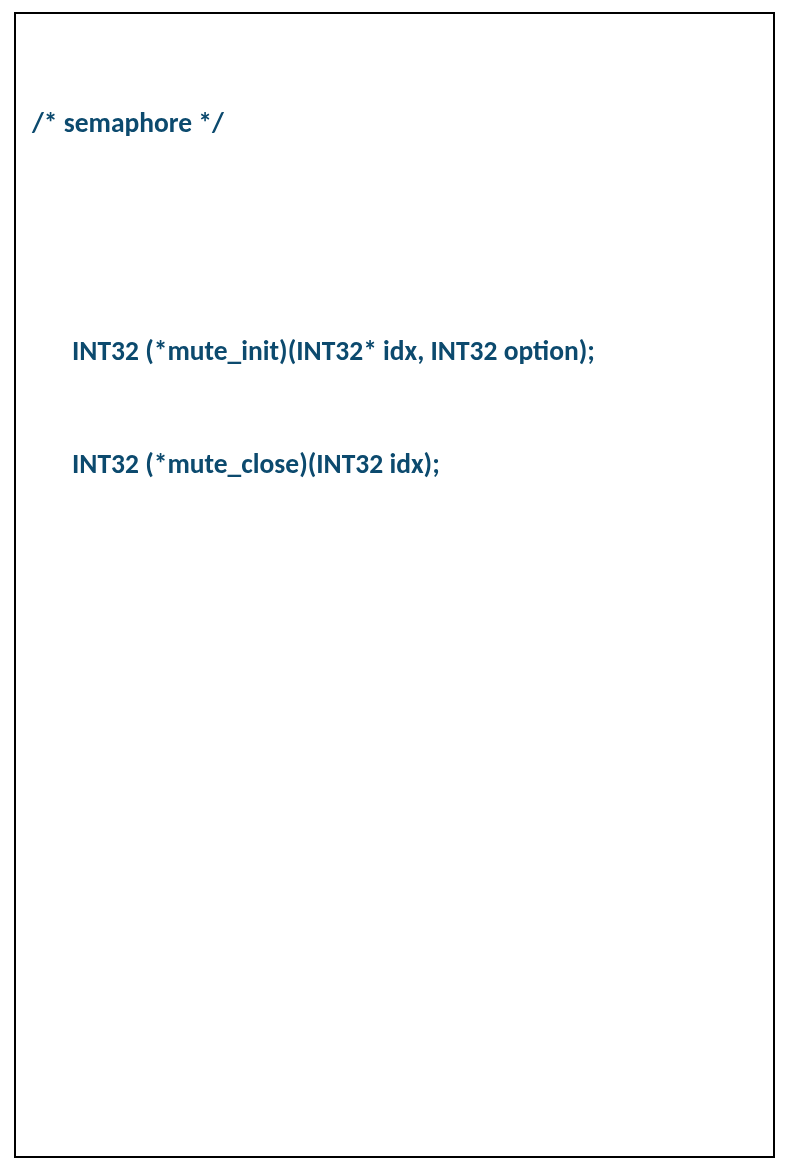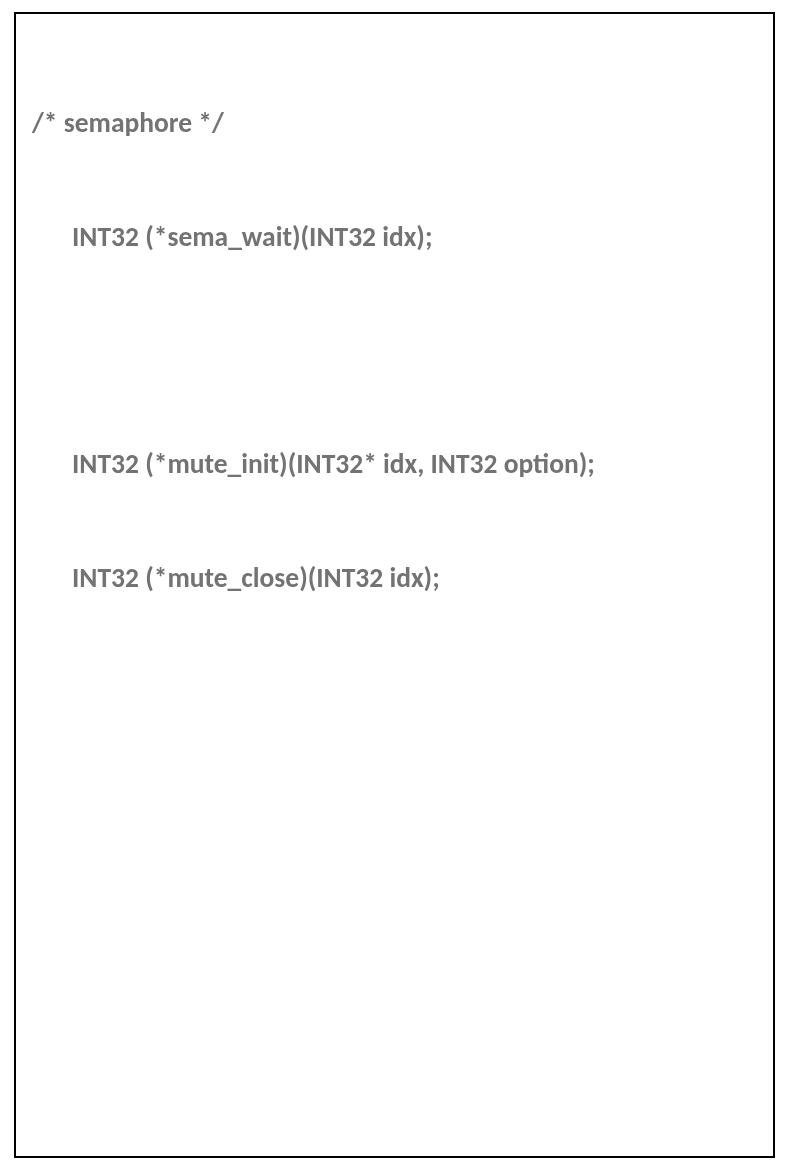--- a/index.html
+++ b/index.html
@@ -16,37 +16,36 @@
   }
   .code-box {
     border: 2px solid #000;
     box-sizing: border-box;
     width: 100%;
     height: 100%;
     padding: 14px 20px 14px 12px;
     font-family: Calibri, "Segoe UI", Arial, sans-serif;
     font-size: 27.5px;
     line-height: 1.38;
-    color: #737373;
+    color: #0c4a6e;
     font-weight: 600;
     white-space: pre;
     overflow: hidden;
   }
   .line { display: block; }
   .indent { padding-left: 44px; }
   .no-indent { padding-left: 4px; }
   .blank { height: 1.38em; }
 </style>
 </head>
 <body>
 
 <div class="page">
   <div class="code-box">
     <span class="line no-indent">/* semaphore */</span>
-    <span class="line indent">INT32 (*sema_wait)(INT32 idx);</span>
     <span class="line indent blank"></span>
     <span class="line indent">INT32 (*mute_init)(INT32* idx, INT32 option);</span>
     <span class="line indent">INT32 (*mute_close)(INT32 idx);</span>
     
     
     
     
     
     
     

